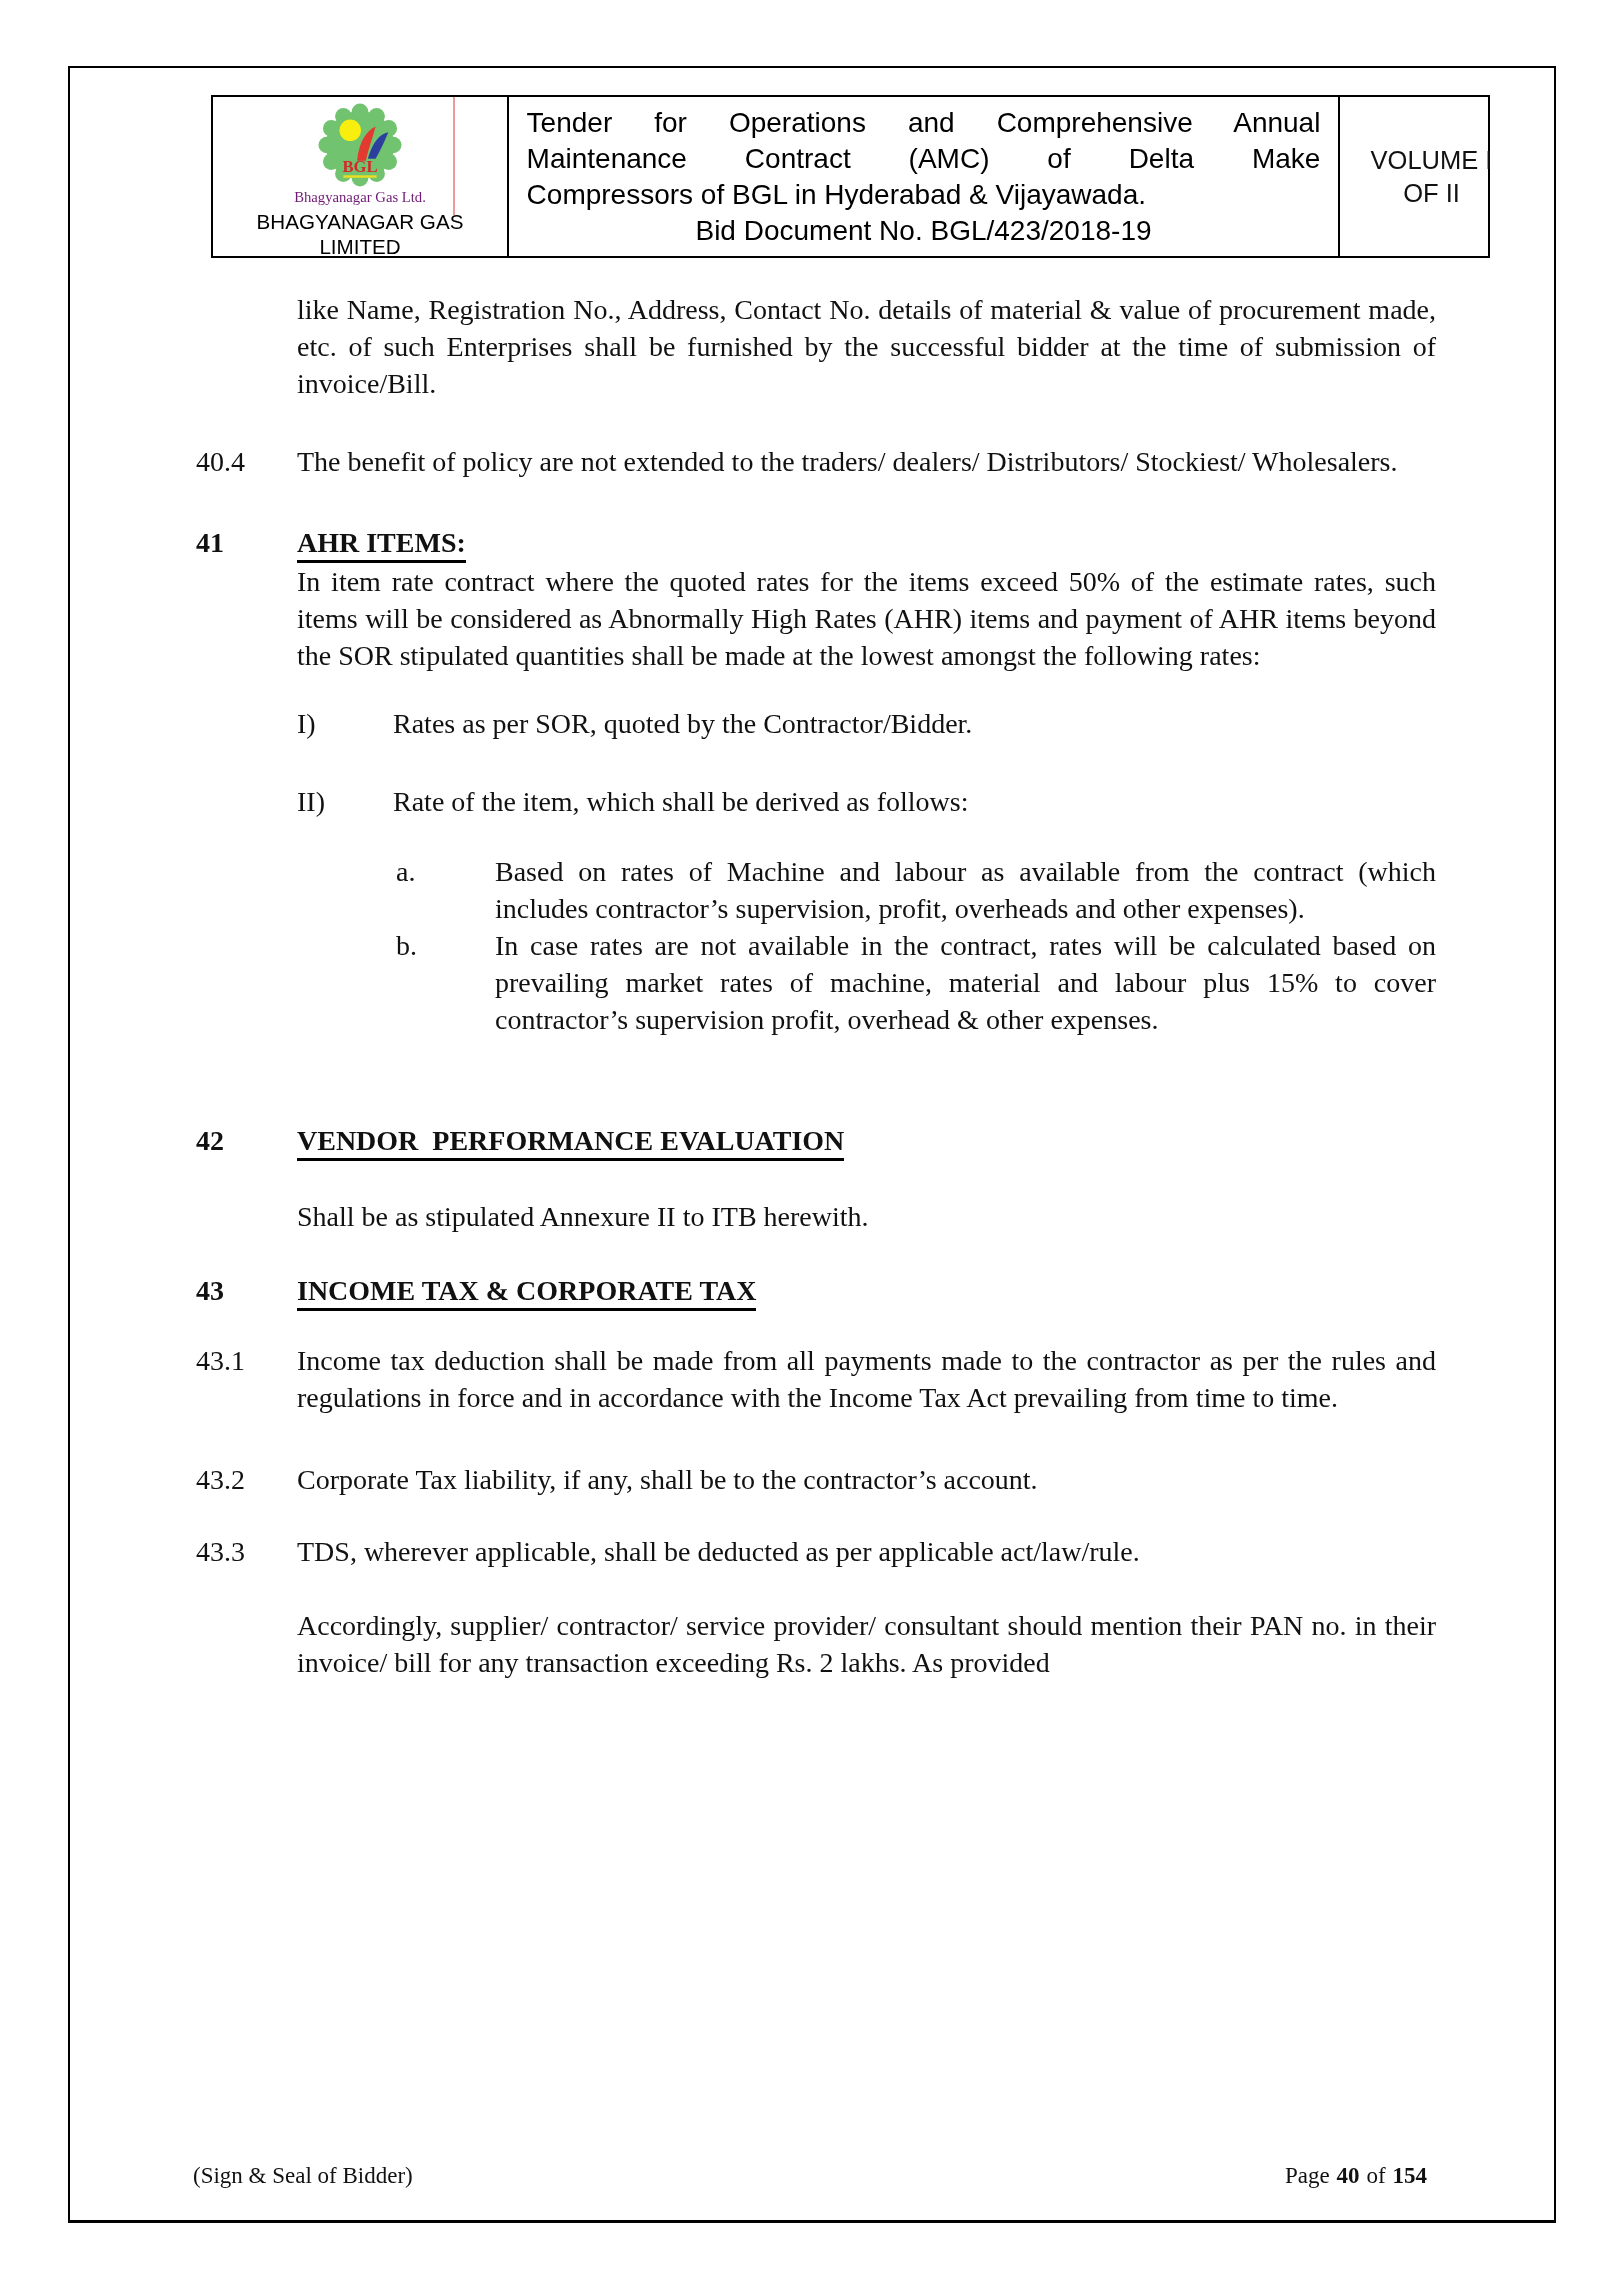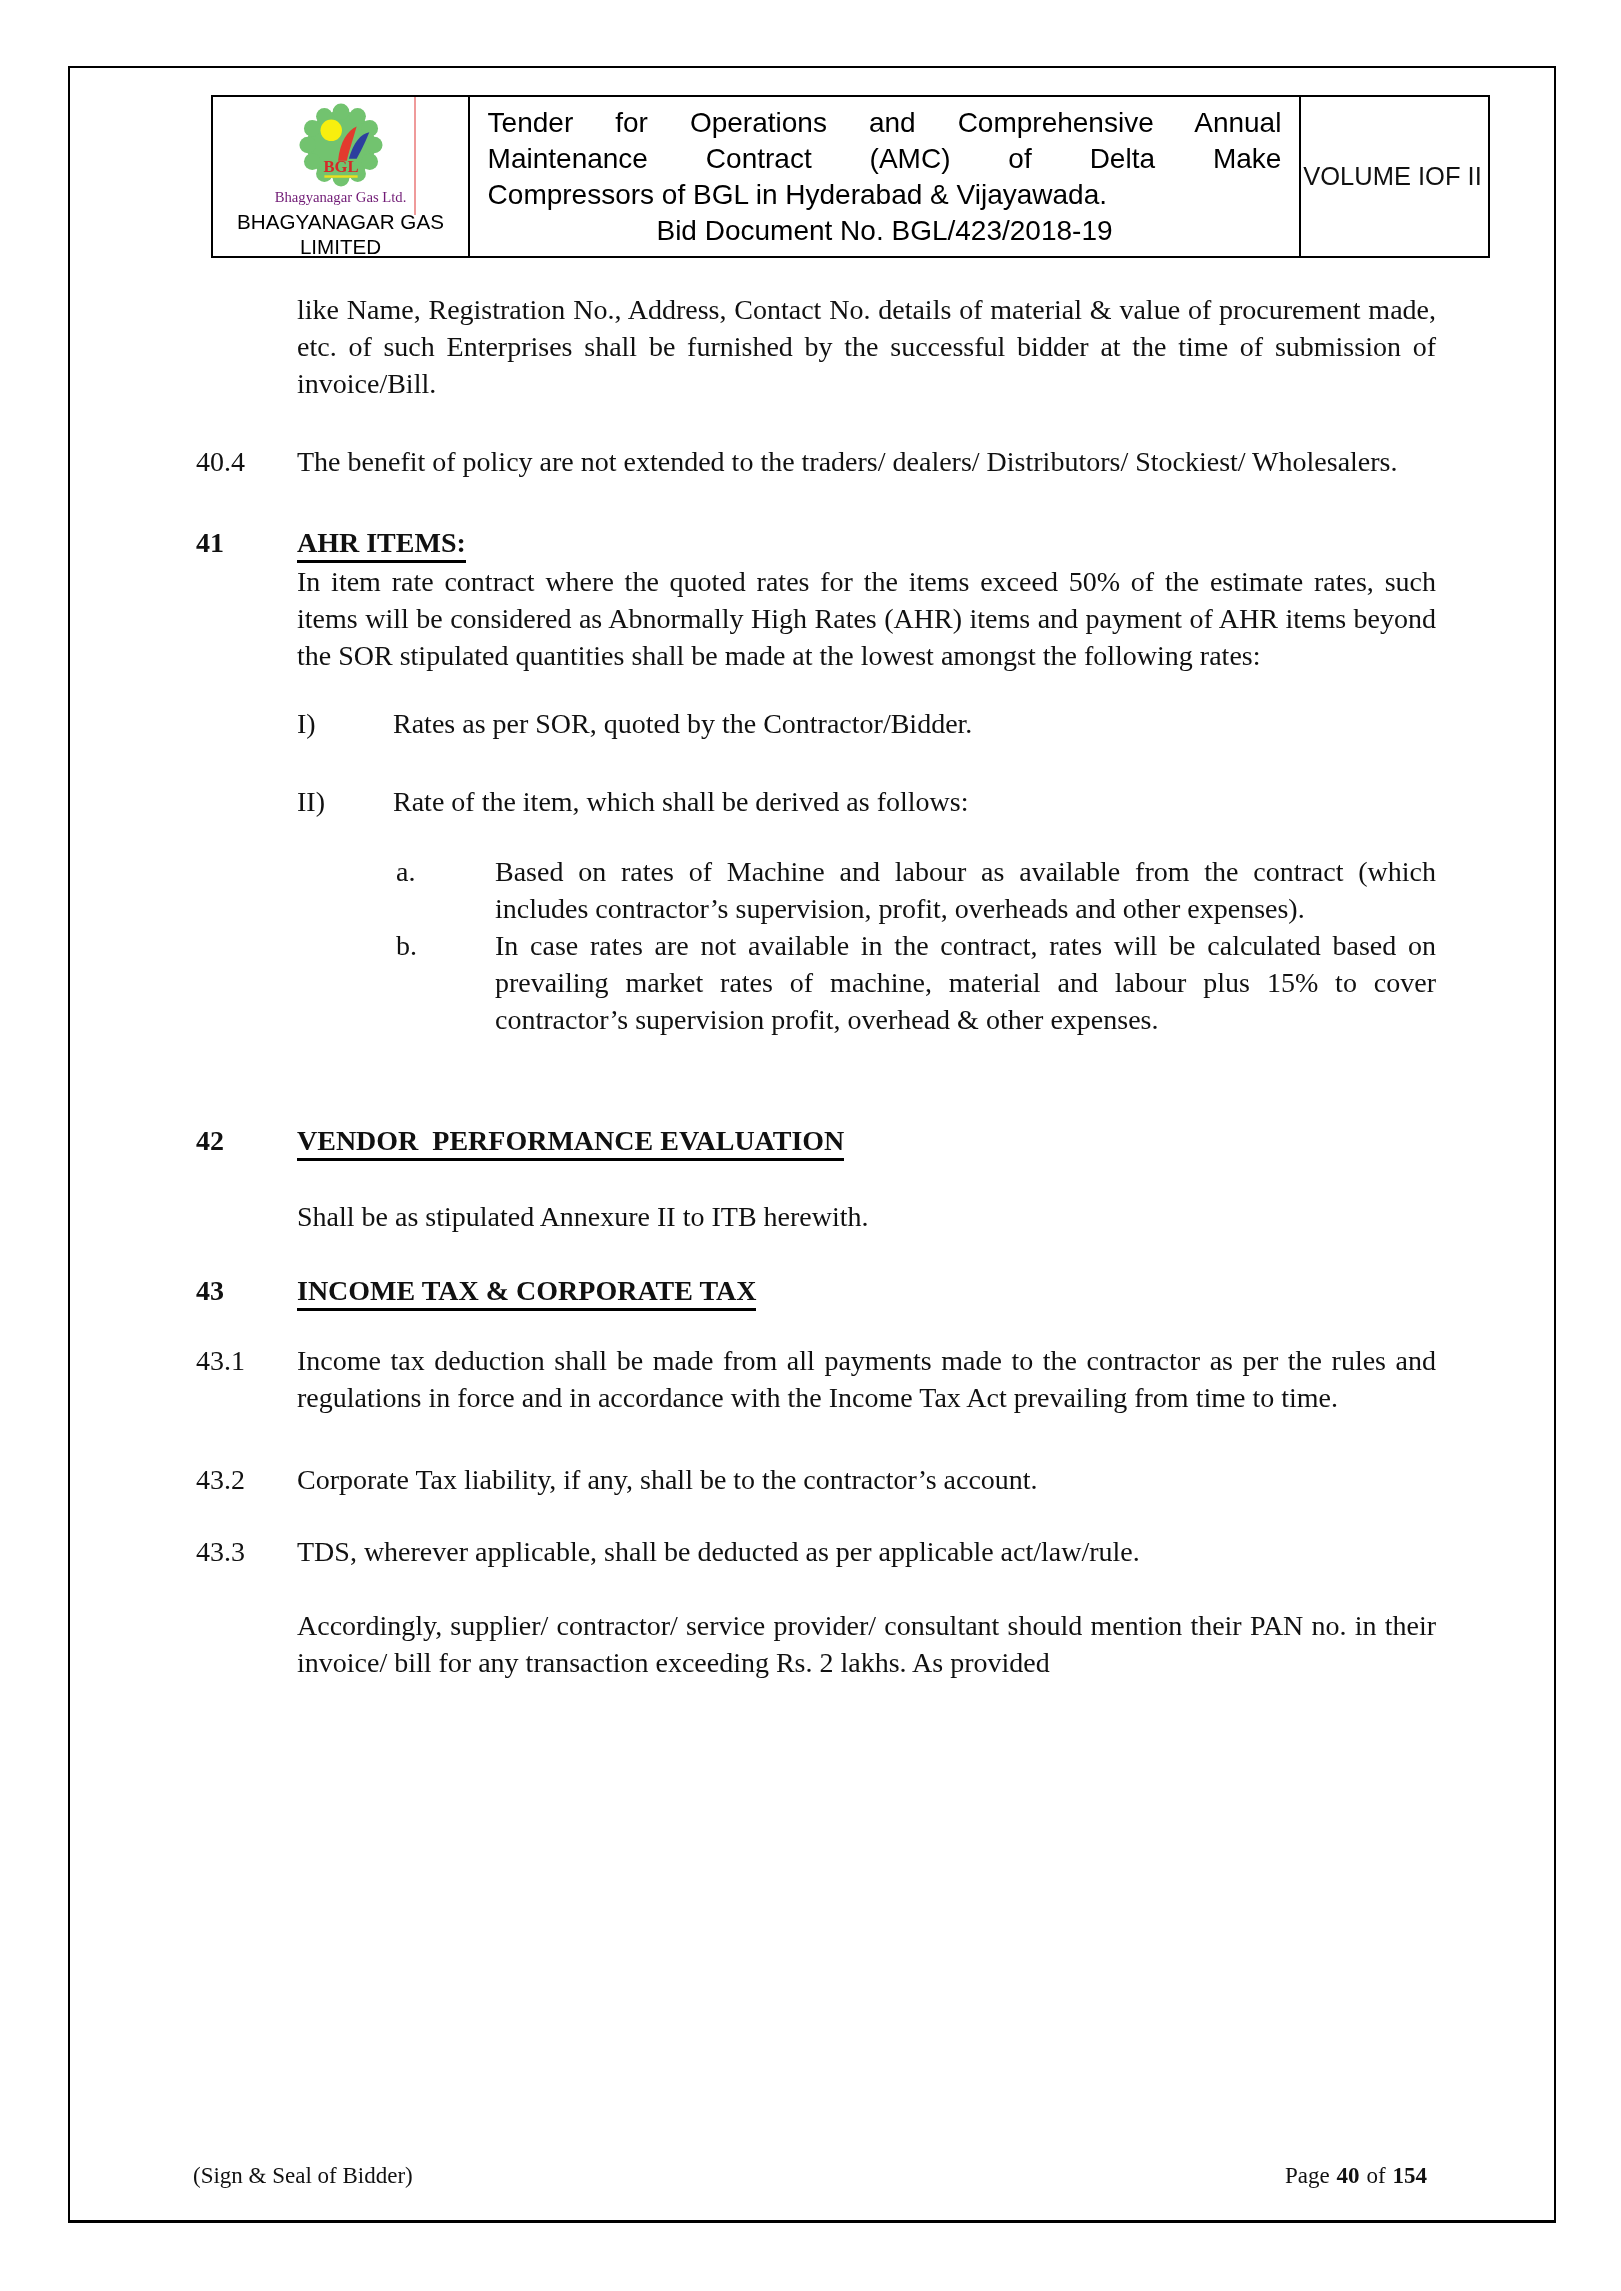--- a/index.html
+++ b/index.html
@@ -11,21 +11,21 @@
     border:2px solid #000; border-bottom-width:3.9px;
   }
 
   
   .hdr {
     display:flex; margin:27.4px 0 0 141px; width:1279px; height:163px;
     border:2px solid #000;
   }
   .cell { flex:none; }
   .logo-cell {
-    width:257px; border-right:2px solid #000; position:relative;
+    width:296px; border-right:2px solid #000; position:relative;
     text-align:center; padding-top:4.9px;
   }
   .redline {
     position:absolute; right:52px; top:0; width:2px; height:118px;
     background:#ef9a9a;
   }
   .logo-caption {
     font-size:14.7px; line-height:15.7px; color:#701a75; margin-top:-2px;
     font-family:"Liberation Serif", serif;
   }
@@ -34,21 +34,21 @@
     color:#000; margin-top:2.9px;
   }
   .title-cell { width:831px; border-right:2px solid #000; padding:7.8px 17.6px 0 17.6px; }
   .title-line {
     font-family:"Liberation Sans", sans-serif; font-size:28px; line-height:36px;
     color:#000;
   }
   .jst { text-align:justify; text-align-last:justify; }
   .ctr { text-align:center; }
   .volume-cell {
-    width:183px; display:flex; flex-direction:row; justify-content:center;
+    width:183px; display:flex; flex-direction:column; justify-content:center;
     align-items:center; font-family:"Liberation Sans", sans-serif;
     font-size:25.5px; line-height:33px;
   }
 
   
   .content { margin:33px 118px 0 126px; }
   .row { display:flex; }
   .num { flex:none; width:101px; font-size:28px; line-height:37px; }
   .txt { flex:1; font-size:28px; line-height:37px; text-align:justify; }
   .txt.nj { text-align:left; }

